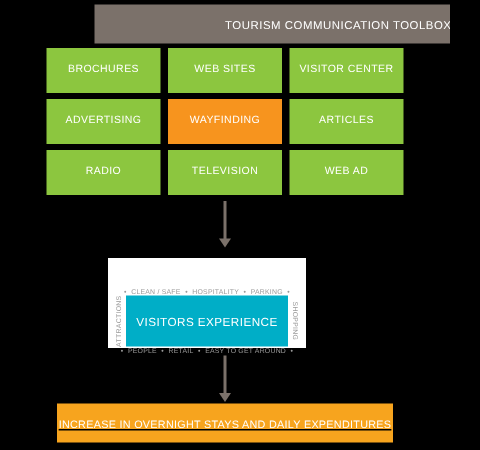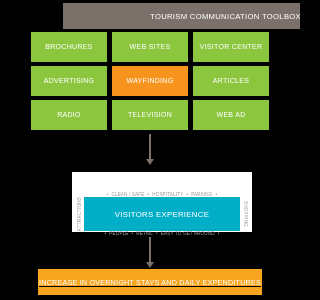--- a/index.html
+++ b/index.html
@@ -92,21 +92,21 @@
   #connector-top    { top: 134px; }
   #connector-top .stem    { height: 26px; }
   #connector-bottom { top: 237px; }
   #connector-bottom .stem { height: 26px; }
 
   
   .experience-card {
     position: absolute;
     left: 72px;
     top: 172px;
-    width: 180px;
+    width: 132px;
     height: 60px;
     background: #ffffff;
     box-sizing: border-box;
     padding: 20px 3px;
     display: flex;
     flex-direction: column;
     justify-content: space-between;
   }
   .attr-row {
     display: flex;

